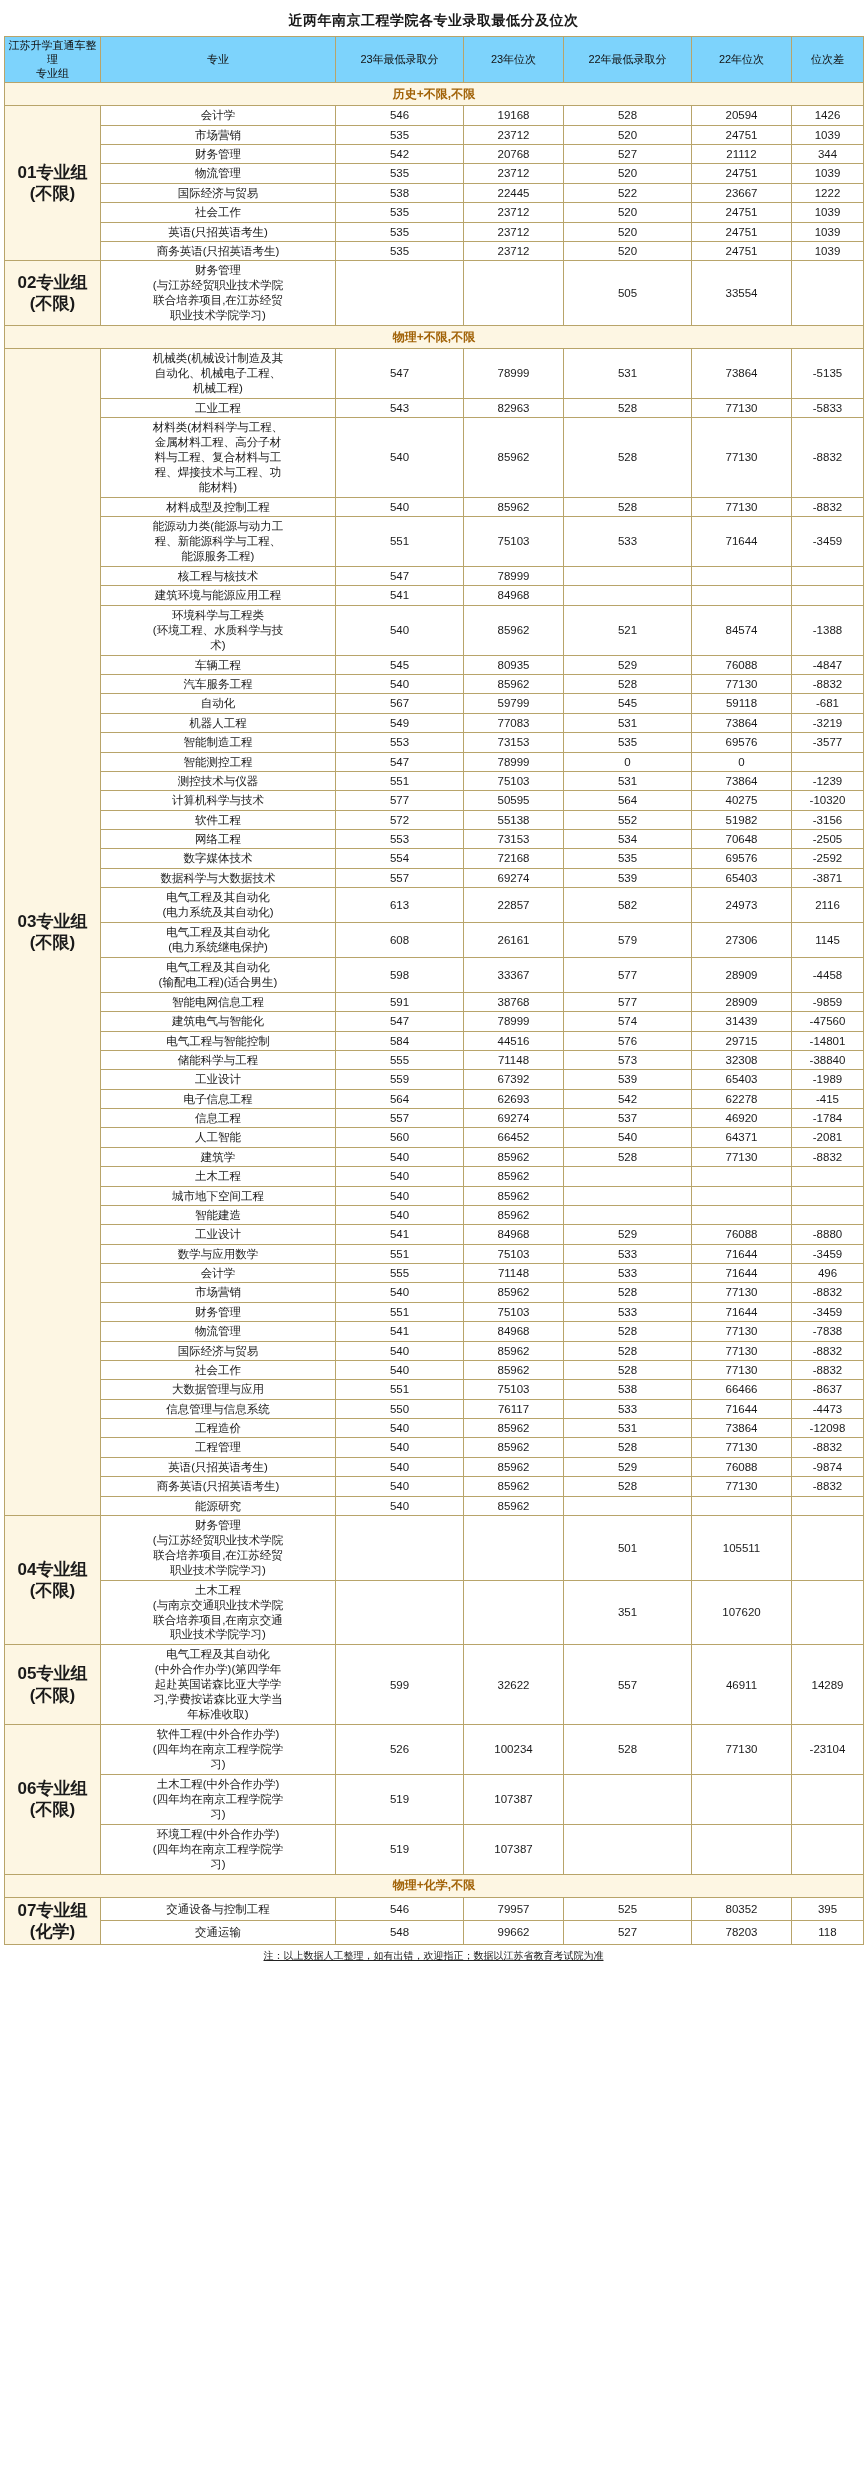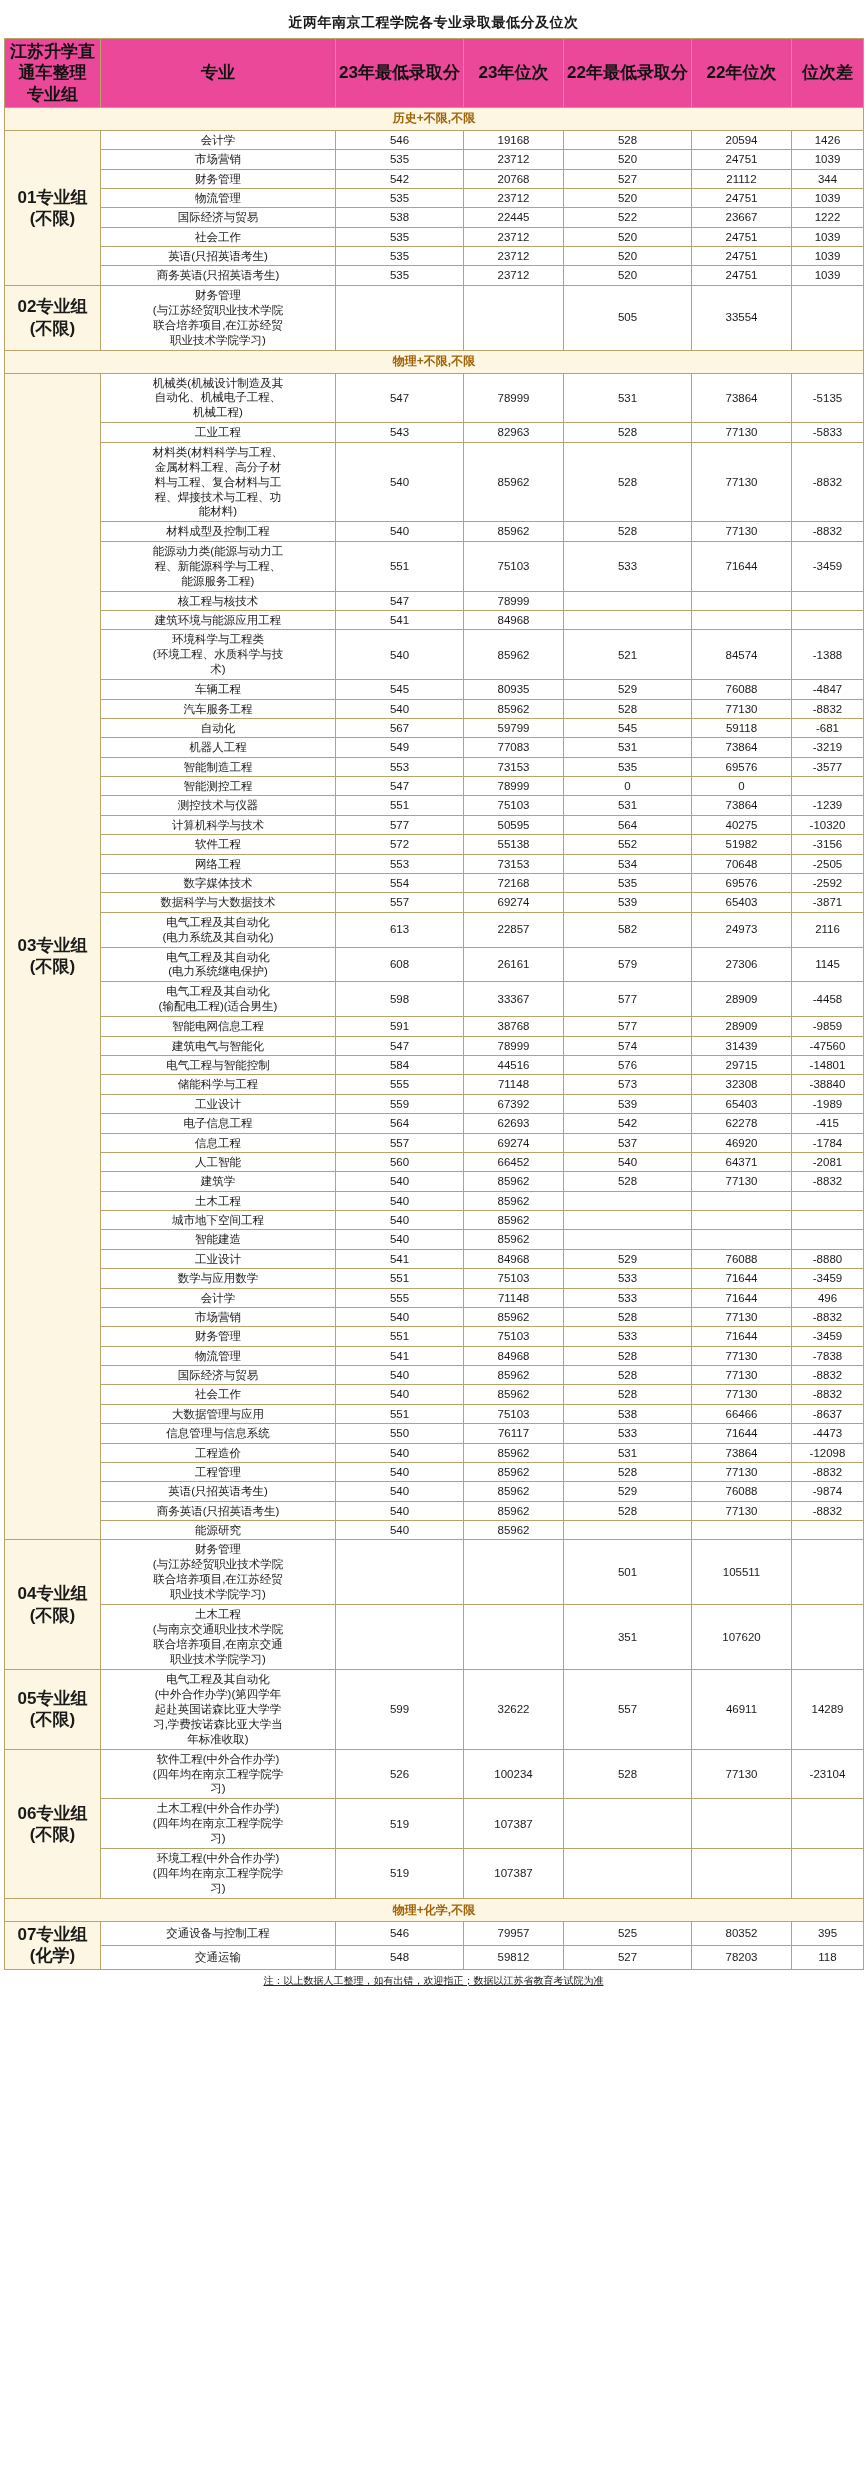--- a/index.html
+++ b/index.html
@@ -6,24 +6,24 @@
     margin: 0;
     padding: 0;
     background: #ffffff;
   }
   body {
     font-family: "Liberation Sans", sans-serif;
     color: #1a1a1a;
   }
   .page {
     width: 867px;
-    margin: 8px auto;
+    margin: 0 auto;
     background: #fff;
     box-sizing: border-box;
-    padding: 2px 4px 4px 4px;
+    padding: 8px 4px 4px 4px;
   }
   .doc-title {
     text-align: center;
     font-size: 14px;
     font-weight: bold;
     color: #1a1a1a;
     padding: 4px 0 6px 0;
     letter-spacing: 0.5px;
   }
   table.main {
@@ -34,23 +34,23 @@
   }
   table.main td, table.main th {
     border: 1px solid #b8a46a;
     padding: 2px 2px;
     text-align: center;
     vertical-align: middle;
     line-height: 1.25;
     word-break: break-all;
   }
   thead th {
-    background: #ec4899;
-    font-weight: bold;
-    font-size: 17px;
+    background: #7dd3fc;
+    font-weight: normal;
+    font-size: 11px;
     color: #111;
     height: 30px;
   }
   .group-cell {
     background: #fdf6e3;
     font-weight: bold;
     font-size: 17px;
   }
   .section-row td {
     background: #fdf6e3;
@@ -654,21 +654,21 @@
           <td class="major">交通设备与控制工程</td>
           <td class="num">546</td>
           <td class="num">79957</td>
           <td class="num">525</td>
           <td class="num">80352</td>
           <td class="num">395</td>
         </tr>
         <tr>
           <td class="major">交通运输</td>
           <td class="num">548</td>
-          <td class="num">59812</td>
+          <td class="num">99662</td>
           <td class="num">527</td>
           <td class="num">78203</td>
           <td class="num">118</td>
         </tr>
       </tbody>
   </table>
   <div class="footnote">注：以上数据人工整理，如有出错，欢迎指正；数据以江苏省教育考试院为准</div>
 </div>
 
 </body></html>

